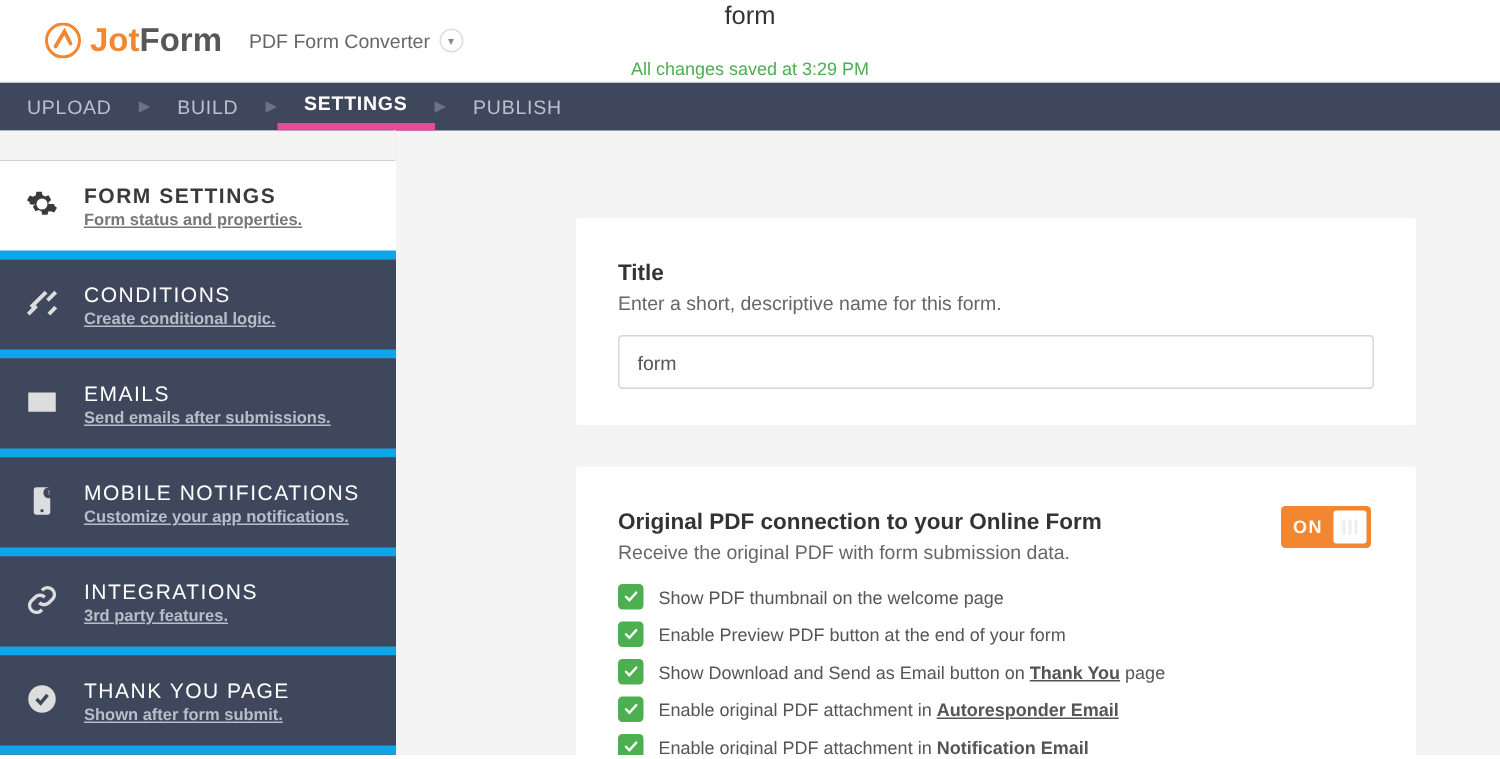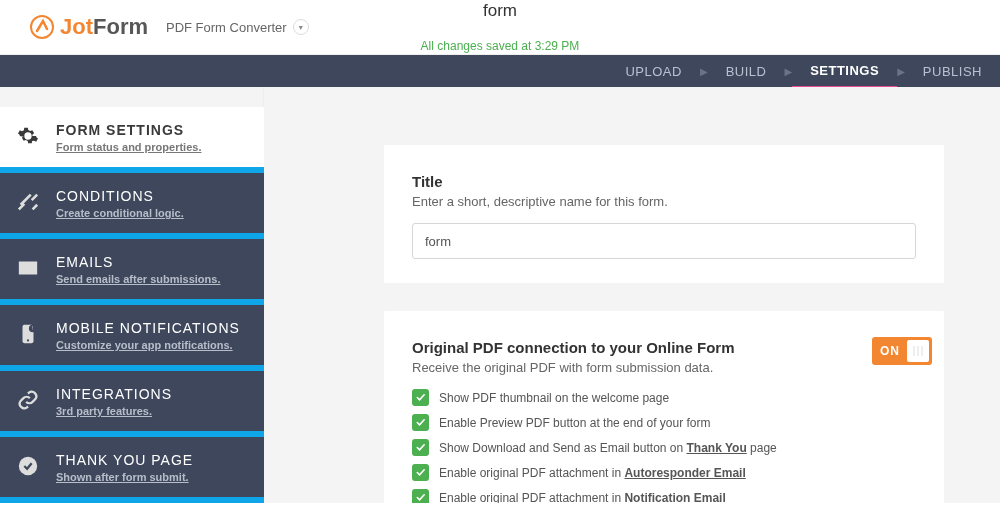--- a/index.html
+++ b/index.html
@@ -8,23 +8,23 @@
 .logo { display: flex; align-items: center; font-size: 22px; font-weight: 700; color: #555; }
 .logo-mark { width: 24px; height: 24px; margin-right: 6px; margin-left: 4px; }
 .logo-jot { color: #f38631; }
 .logo-form { color: #575757; }
 .converter { margin-left: 18px; font-size: 13px; color: #666; display: flex; align-items: center; }
 .converter-caret { margin-left: 6px; width: 16px; height: 16px; border: 1px solid #ddd; border-radius: 50%; display: flex; align-items: center; justify-content: center; font-size: 8px; color: #888; }
 .center-title { position: absolute; left: 0; right: 0; text-align: center; pointer-events: none; }
 .ct-name { font-size: 17px; color: #333; font-weight: 400; }
 .ct-save { font-size: 12px; color: #4caf50; margin-top: 18px; }
 
-.stepbar { background: #3e475c; height: 32px; display: flex; align-items: stretch; justify-content: flex-end; }
+.stepbar { background: #3e475c; height: 32px; display: flex; align-items: stretch; justify-content: flex-start; }
 .step { display: flex; align-items: center; color: #b8c0d1; font-size: 13px; letter-spacing: .5px; padding: 0 18px; cursor: pointer; }
-.step.active { color: #fff; font-weight: 600; border-bottom: 1px solid #ec4899; }
+.step.active { color: #fff; font-weight: 600; border-bottom: 5px solid #ec4899; }
 .step-sep { display: flex; align-items: center; color: #6b7389; font-size: 10px; }
 
 .layout { display: flex; height: calc(506px - 58px - 32px); }
 .sidebar { width: 264px; background: #3e475c; display: flex; flex-direction: column; }
 .sb-gap { height: 24px; background: #f4f4f4; border-right: 1px solid #eee; }
 .sb-item { display: flex; align-items: flex-start; padding: 15px 14px 14px 14px; background: #3e475c; border-bottom: 6px solid #0ea5e9; cursor: pointer; }
 .sb-item.active { background: #fff; }
 .sb-icon { width: 28px; height: 28px; display: flex; align-items: center; justify-content: center; color: #ddd; margin-right: 14px; flex-shrink: 0; }
 .sb-item.active .sb-icon { color: #3a3a3a; }
 .sb-text { display: flex; flex-direction: column; }
@@ -33,21 +33,21 @@
 .sb-sub { font-size: 11px; color: #b8bec9; margin-top: 3px; font-weight: 600; text-decoration: underline; }
 .sb-item.active .sb-sub { color: #777; }
 
 .main { flex: 1; background: #f4f4f4; padding: 58px 56px 24px 120px; overflow: auto; }
 .card { background: #fff; border-radius: 2px; padding: 28px 28px 24px 28px; margin-bottom: 28px; }
 .card-title { font-size: 15px; font-weight: 700; color: #333; margin-bottom: 4px; }
 .card-sub { font-size: 13px; color: #666; margin-bottom: 14px; }
 .text-input { width: 100%; height: 36px; border: 1px solid #d6d6d6; border-radius: 3px; padding: 0 12px; font-size: 13px; color: #555; }
 
 .pdf-card { position: relative; }
-.toggle { position: absolute; right: 12px; top: 26px; width: 60px; height: 28px; background: #f38631; border-radius: 3px; display: flex; align-items: center; cursor: pointer; }
+.toggle { position: absolute; right: 30px; top: 26px; width: 60px; height: 28px; background: #f38631; border-radius: 3px; display: flex; align-items: center; cursor: pointer; }
 .toggle-on { color: #fff; font-weight: 700; font-size: 12px; margin-left: 8px; letter-spacing: 1px; }
 .toggle-knob { position: absolute; right: 3px; top: 3px; width: 22px; height: 22px; background: #fff; border-radius: 2px; display:flex; gap:2px; align-items:center; justify-content:center; }
 .toggle-knob span { width:2px; height:10px; background:#eee; }
 .check-row { display: flex; align-items: center; font-size: 12px; color: #555; margin-top: 8px; }
 .check-row:first-of-type { margin-top: 14px; }
 .checkbox { width: 17px; height: 17px; background: #4caf50; border-radius: 3px; margin-right: 10px; display: flex; align-items: center; justify-content: center; flex-shrink: 0; }
 .checkbox svg { width: 11px; height: 11px; }
 .link { text-decoration: underline; color: #555; font-weight: 600; }
 </style>
 </head>

